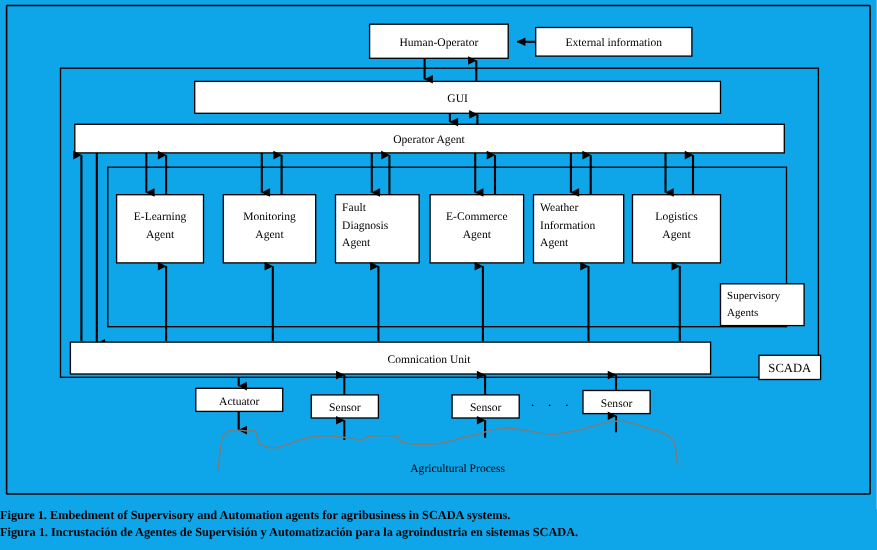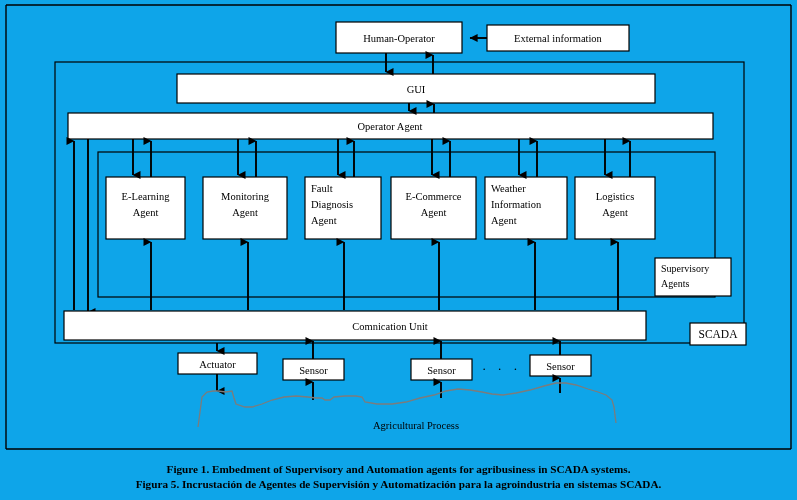--- a/index.html
+++ b/index.html
@@ -68,21 +68,21 @@
   text.dots {
     font-family: "Liberation Serif", "DejaVu Serif", serif;
     font-size: 13px;
     letter-spacing: 4px;
     fill: #000000;
   }
   .caption {
     position: absolute;
     left: 0;
     width: 797px;
-    text-align: center;
+    text-align: left;
     font-family: "Liberation Serif", "DejaVu Serif", serif;
     font-weight: bold;
     font-size: 11.2px;
     color: #000000;
     line-height: 15px;
   }
   #caption-en { top: 462px; }
   #caption-es { top: 477px; }
 </style>
 </head>
@@ -216,15 +216,15 @@
              L236,404 L245,407 L252,407 L262,404 L272,400 L284,397 L296,396 L308,397
              L316,398 L322,398 L325,400 L330,400 L334,397 L345,396 L356,396 L362,397
              L365,402 L377,404 L392,404 L406,402 L420,398 L434,395 L446,391 L458,389
              L470,390 L482,392 L492,394 L503,395 L516,393 L530,390 L544,386 L556,383
              L566,383 L576,385 L588,389 L598,392 L606,395 L612,400 L614,407 L616,423"></path>
     <text class="lbl" x="416" y="429" text-anchor="middle">Agricultural Process</text>
 
   </svg>
 
   <div class="caption" id="caption-en">Figure 1. Embedment of Supervisory and Automation agents for agribusiness in SCADA systems.</div>
-  <div class="caption" id="caption-es">Figura 5. Incrustación de Agentes de Supervisión y Automatización para la agroindustria en sistemas SCADA.</div>
+  <div class="caption" id="caption-es">Figura 1. Incrustación de Agentes de Supervisión y Automatización para la agroindustria en sistemas SCADA.</div>
 
 </div>
 
 </body></html>

